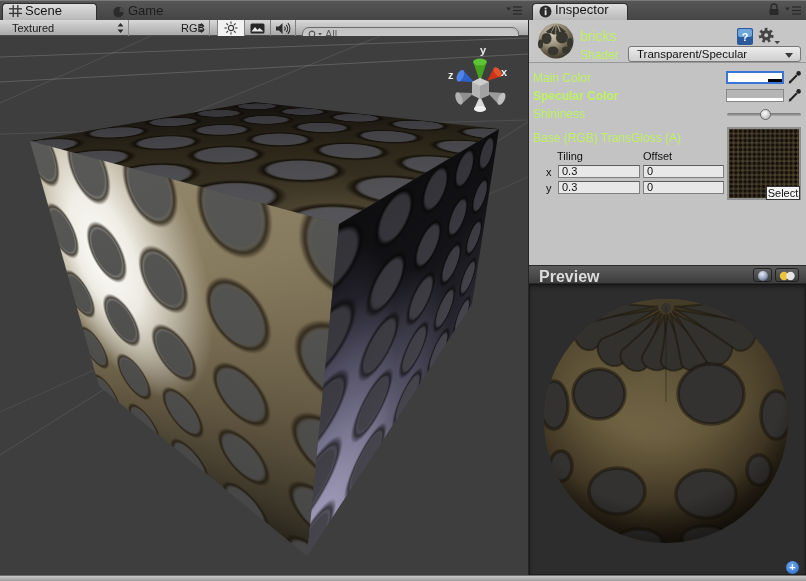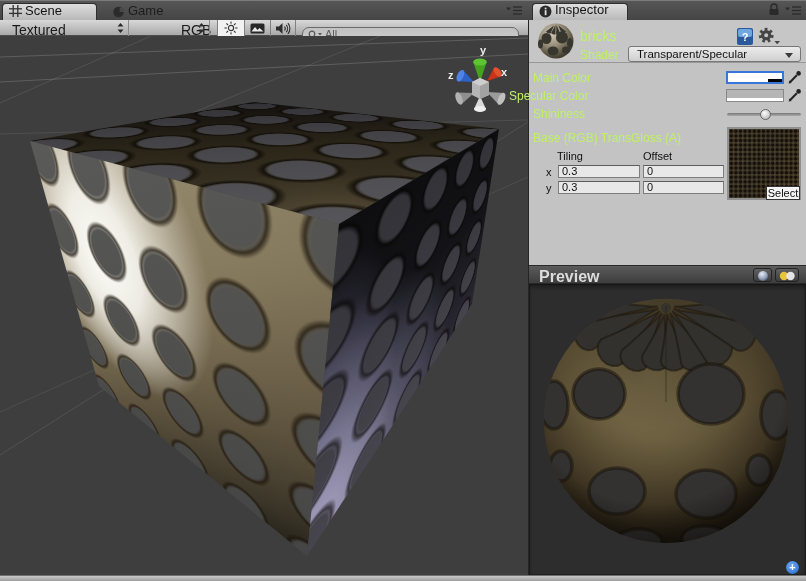--- a/index.html
+++ b/index.html
@@ -3,21 +3,21 @@
 *{margin:0;padding:0;box-sizing:border-box;}
 html,body{width:806px;height:581px;overflow:hidden;background:#3e3e3e;font-family:"Liberation Sans",sans-serif;}
 #app{position:relative;width:806px;height:581px;}
 .tabbar{position:absolute;top:0;height:20px;background:linear-gradient(#565656,#454545);border-top:1px solid #7a7a7a;}
 .tab{position:absolute;top:3px;height:17px;background:linear-gradient(#dedede,#b8b8b8);border:1px solid #2e2e2e;border-bottom:none;border-radius:4px 4px 0 0;color:#111;font-size:12px;line-height:16px;}
 .tabtxt{position:absolute;top:1px;font-size:13px;color:#141414;}
 #scene{position:absolute;left:0;top:0;width:528px;height:575px;}
 #scn-tabbar{left:0;width:528px;}
 #toolbar{position:absolute;left:0;top:20px;width:528px;height:16px;background:linear-gradient(#d8d8d8,#a9a9a9);border-bottom:1px solid #4c4c4c;}
 .tsep{position:absolute;top:0;width:1px;height:16px;background:#8b8b8b;}
-.ddtxt{position:absolute;top:2px;font-size:14px;color:#1a1a1a;text-align:center;}
+.ddtxt{position:absolute;top:2px;font-size:11px;color:#1a1a1a;text-align:center;}
 .updn{position:absolute;top:3px;width:7px;height:10px;}
 #searchpill{position:absolute;left:302px;top:7px;width:217px;height:22px;border:1px solid #6a6a6a;border-radius:7px;background:linear-gradient(#c2c2c2,#cfcfcf);}
 #viewport{position:absolute;left:0;top:36px;width:528px;height:539px;background:#3e3e3e;overflow:hidden;}
 #cube{position:absolute;left:0;top:0;width:528px;height:575px;}
 .face{position:absolute;left:0;top:0;width:430px;height:430px;transform-origin:0 0;}
 .surf{position:absolute;left:0;top:0;right:0;bottom:0;}
 #ftop{transform:matrix3d(0.842876,0.038588,0.000000,0.001268,0.376001,-0.033358,0.000000,-0.001011,0.000000,0.000000,1.000000,0.000000,30.000000,141.000000,0.000000,1.000000);background:linear-gradient(to top right,#56565a 0%,#46464a 40%,#3a3a3e 70%,#323236 100%);}
 #ftop .surf{
  background-image:
   radial-gradient(circle at 50% 50%,rgba(0,0,0,0) 31px,rgba(14,10,5,0.8) 36px,rgba(14,10,5,0) 44px),
@@ -251,21 +251,21 @@
  <svg style="position:absolute;left:757px;top:27px" width="24" height="20" viewBox="0 0 24 20">
    <g transform="scale(0.92)">
         <path d="M18.20,9.00 L17.54,12.22 L15.05,11.43 L13.68,13.22 L15.11,15.41 L12.18,16.90 L11.25,14.46 L9.00,14.51 L8.18,16.99 L5.18,15.63 L6.51,13.38 L5.07,11.65 L2.61,12.56 L1.81,9.37 L4.40,9.00 L4.85,6.80 L2.61,5.44 L4.60,2.82 L6.51,4.62 L8.51,3.60 L8.18,1.01 L11.46,0.93 L11.25,3.54 L13.29,4.47 L15.11,2.59 L17.22,5.11 L15.05,6.57 L15.59,8.75 Z M12.20,9.00 A2.2,2.2 0 1 0 7.80,9.00 A2.2,2.2 0 1 0 12.20,9.00 Z" fill="#454545" fill-rule="evenodd"></path>
       </g>
    <polygon points="17.5,14 23,14 20.2,17.2" fill="#454545"></polygon>
     </svg>
  <div class="lbl" style="left:533px;top:71px;">Main Color</div>
  <div class="swatch" style="top:71px;background:#fff;border:2px solid #3875d7;">
    <div style="position:absolute;right:0px;bottom:0px;width:14px;height:3px;background:#000;"></div>
     </div>
- <div class="lbl" style="left:509px;top:89px;">Specular Color</div>
+ <div class="lbl" style="left:533px;top:89px;font-weight:bold;">Specular Color</div>
  <div class="swatch" style="top:89px;background:#b5b5b5;border:1px solid #888;">
    <div style="position:absolute;left:0;bottom:0;width:100%;height:3px;background:#fff;"></div>
     </div>
  <div class="lbl" style="left:533px;top:107px;">Shininess</div>
  <div style="position:absolute;left:727px;top:113px;width:74px;height:3px;background:linear-gradient(#777,#aaa);border-radius:2px;"></div>
  <div style="position:absolute;left:760px;top:109px;width:11px;height:11px;border-radius:50%;background:radial-gradient(circle at 40% 35%,#fdfdfd,#c2c2c2 70%,#909090);border:1px solid #666;"></div>
  <div class="lbl" style="left:533px;top:131px;">Base (RGB) TransGloss (A)</div>
  <div class="lbl2" style="left:557px;top:150px;">Tiling</div>
  <div class="lbl2" style="left:643px;top:150px;">Offset</div>
  <div class="lbl2" style="left:546px;top:166px;">x</div>

